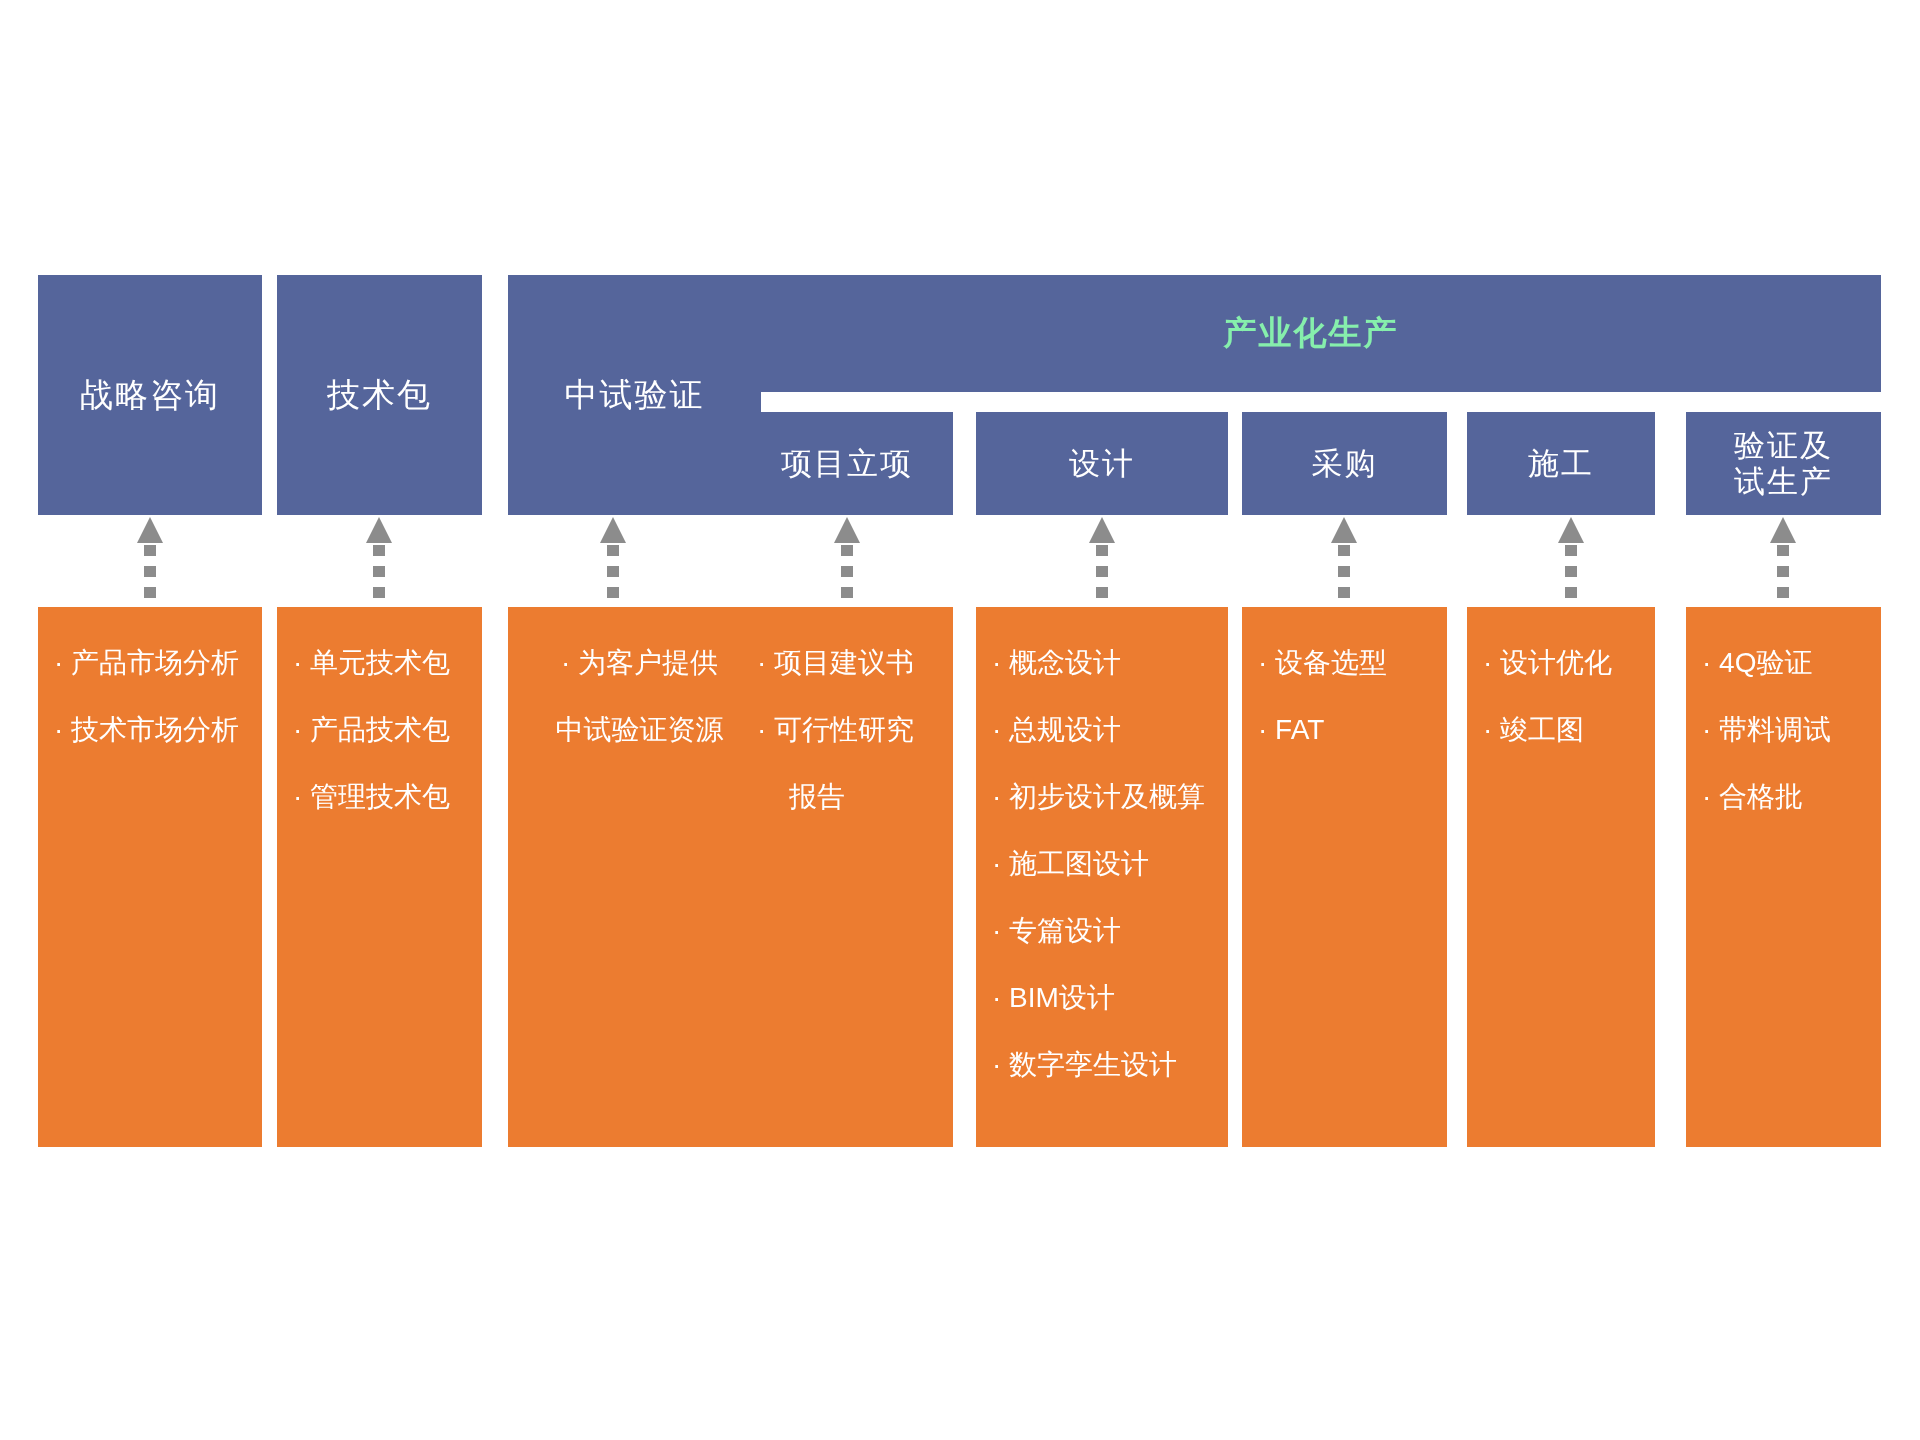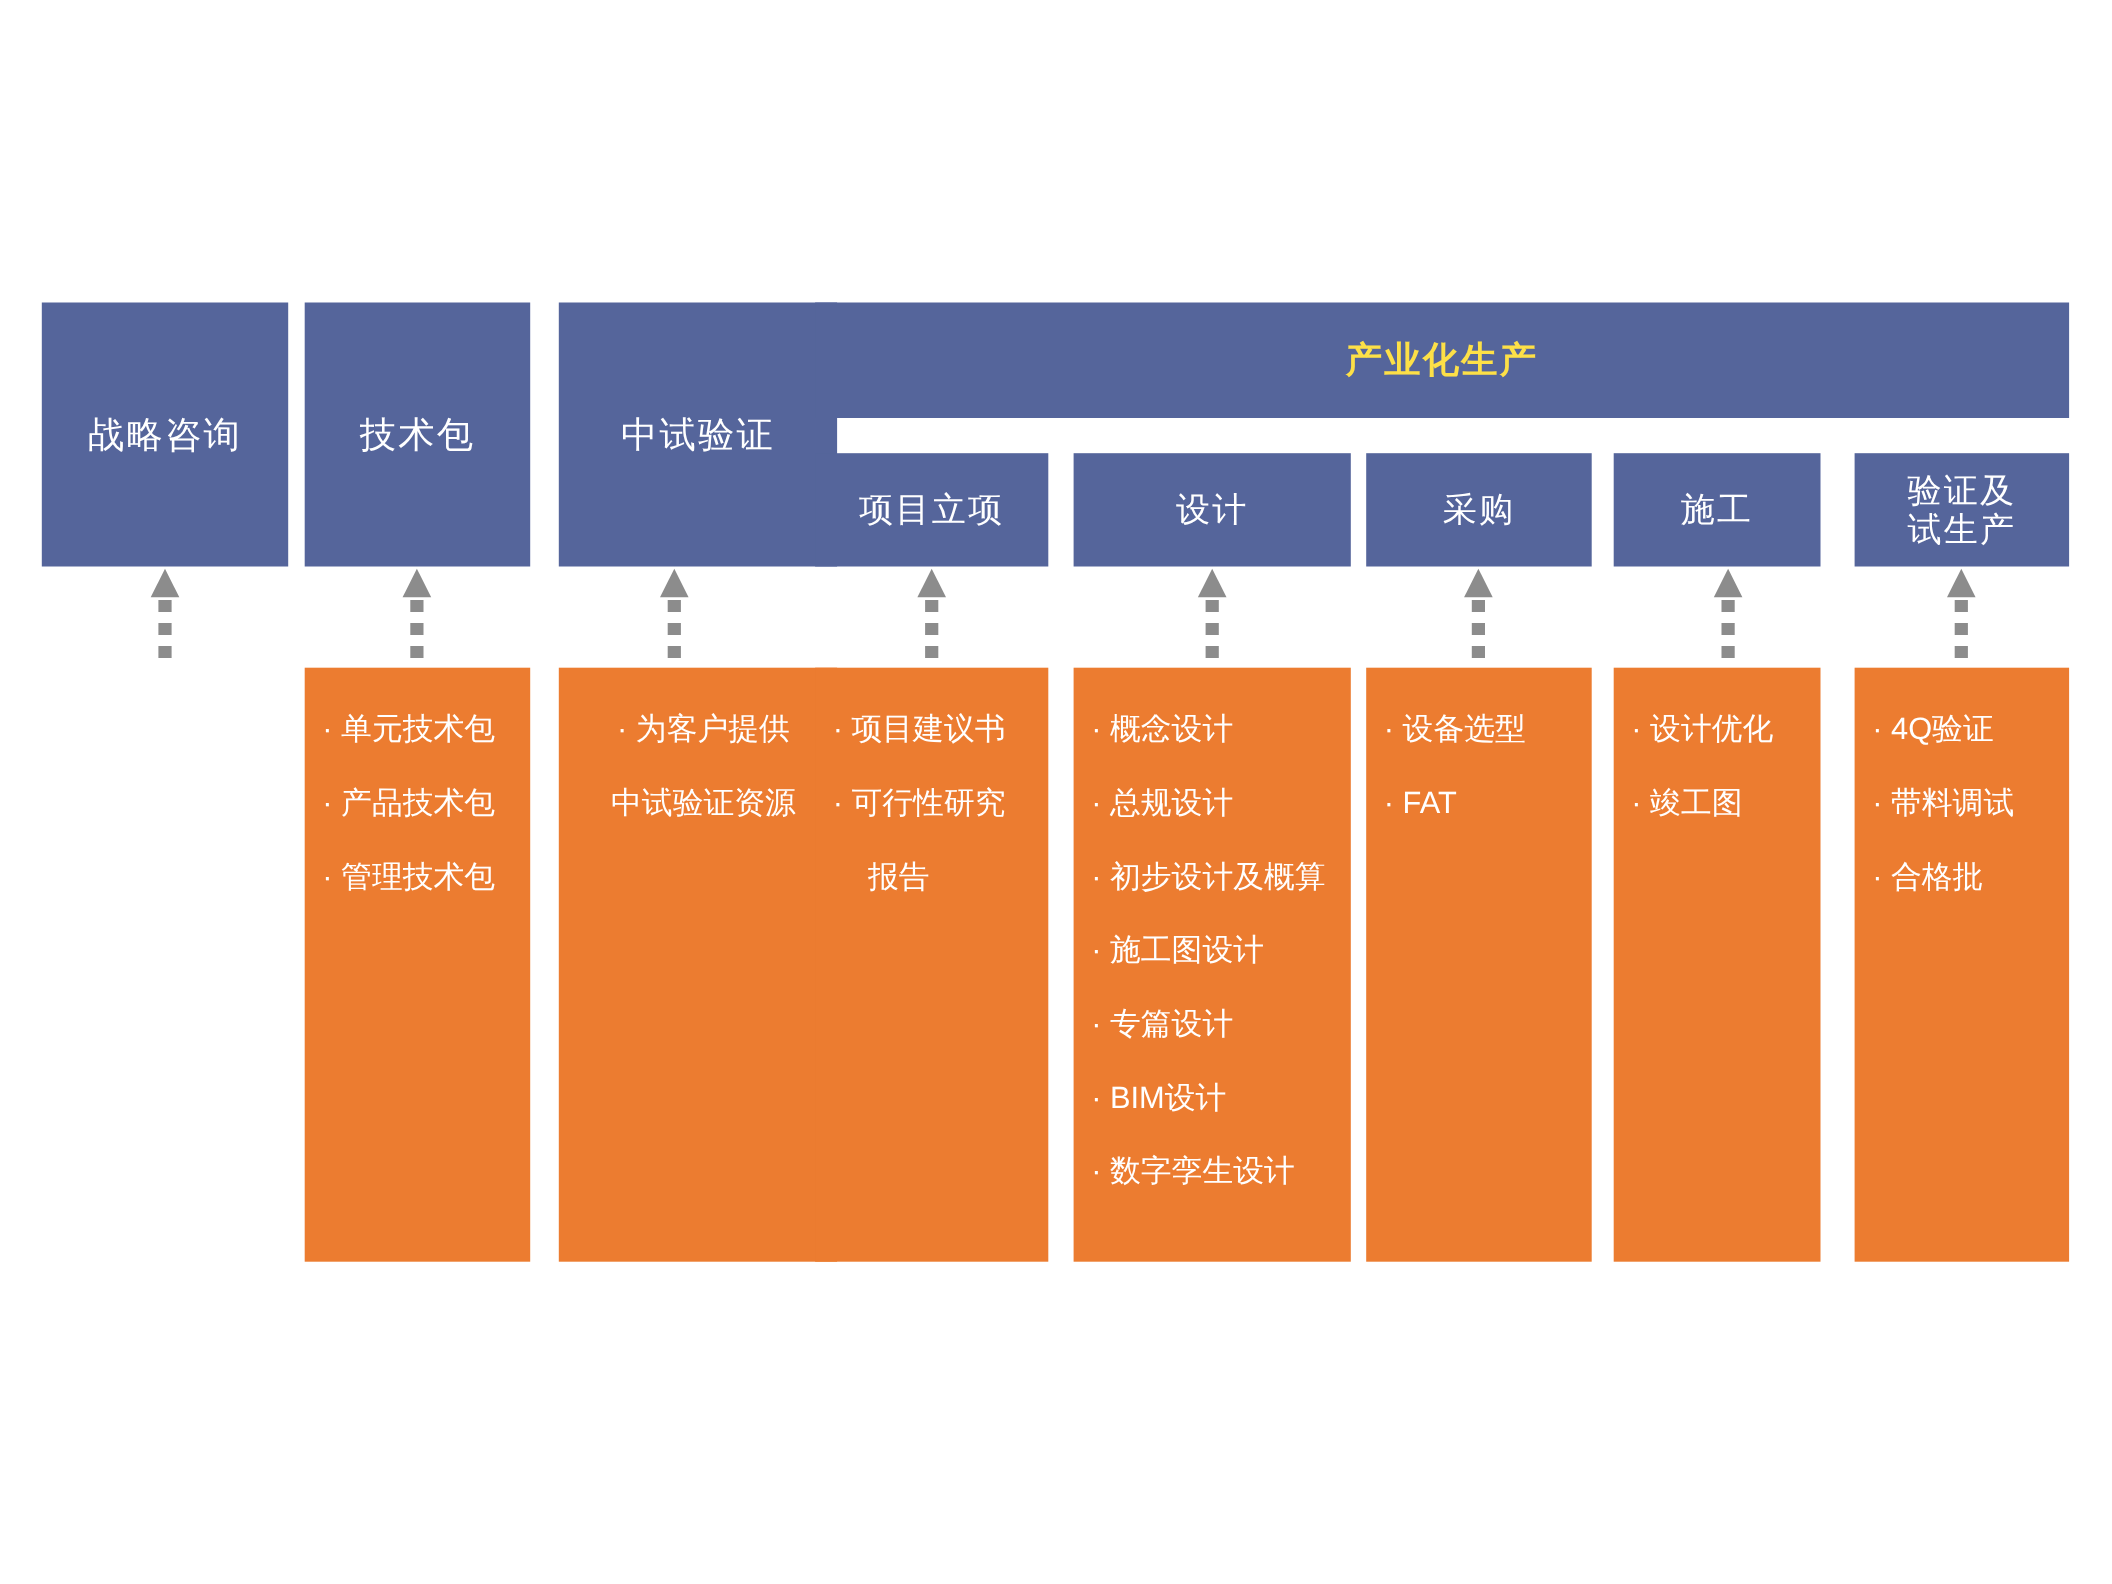--- a/index.html
+++ b/index.html
@@ -7,22 +7,22 @@
     position:relative;width:1920px;height:1440px;background:#ffffff;
     font-family:"Liberation Sans","DejaVu Sans",sans-serif;overflow:hidden;
   }
   .bluebox{
     position:absolute;background:#55659B;color:#ffffff;
     display:flex;align-items:center;justify-content:center;
     text-align:center;font-weight:normal;letter-spacing:2px;
   }
   .tall{top:275px;height:240px;font-size:33px;}
   .band{
-    position:absolute;left:741px;width:1140px;top:275px;height:105px;
-    background:#55659B;color:#fde047;display:flex;align-items:center;
+    position:absolute;left:741px;width:1140px;top:275px;height:117px;
+    background:#55659B;color:#86efac;display:flex;align-items:center;
     justify-content:center;font-weight:bold;font-size:33px;letter-spacing:2px;
   }
   .sub{top:412px;height:103px;font-size:31px;}
   .sub .wrap2{display:inline-block;width:108px;line-height:1.15;}
   .orange{
     position:absolute;top:607px;height:540px;background:#EC7C30;color:#ffffff;
     font-size:28px;line-height:67px;padding:22px 6px 0 16px;box-sizing:border-box;
     white-space:nowrap;
   }
   .line{height:67px;}
@@ -110,20 +110,24 @@
   </div>
   <div class="arrow a7">
     <div class="arrow-head"></div>
     <div class="arrow-stem"></div>
   </div>
   <div class="arrow a8">
     <div class="arrow-head"></div>
     <div class="arrow-stem"></div>
   </div>
 
+  <div class="orange c1">
+    <div class="line">· 产品市场分析</div>
+    <div class="line">· 技术市场分析</div>
+  </div>
 
   <div class="orange c2">
     <div class="line">· 单元技术包</div>
     <div class="line">· 产品技术包</div>
     <div class="line">· 管理技术包</div>
   </div>
 
   <div class="orange c3">
     <div class="line">· 为客户提供</div>
     <div class="line">中试验证资源</div>

